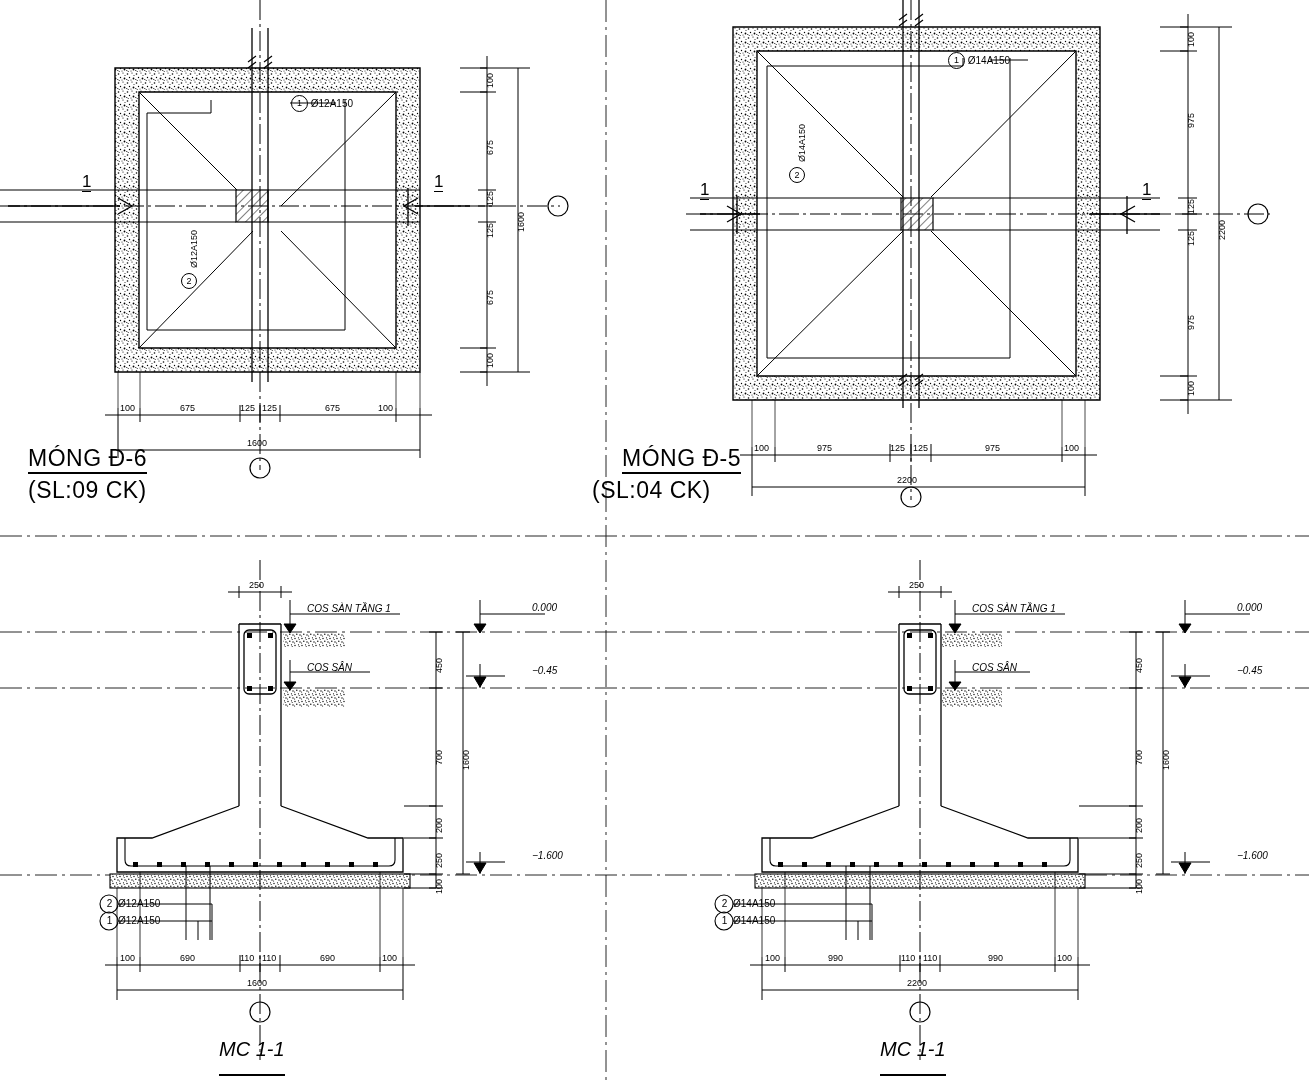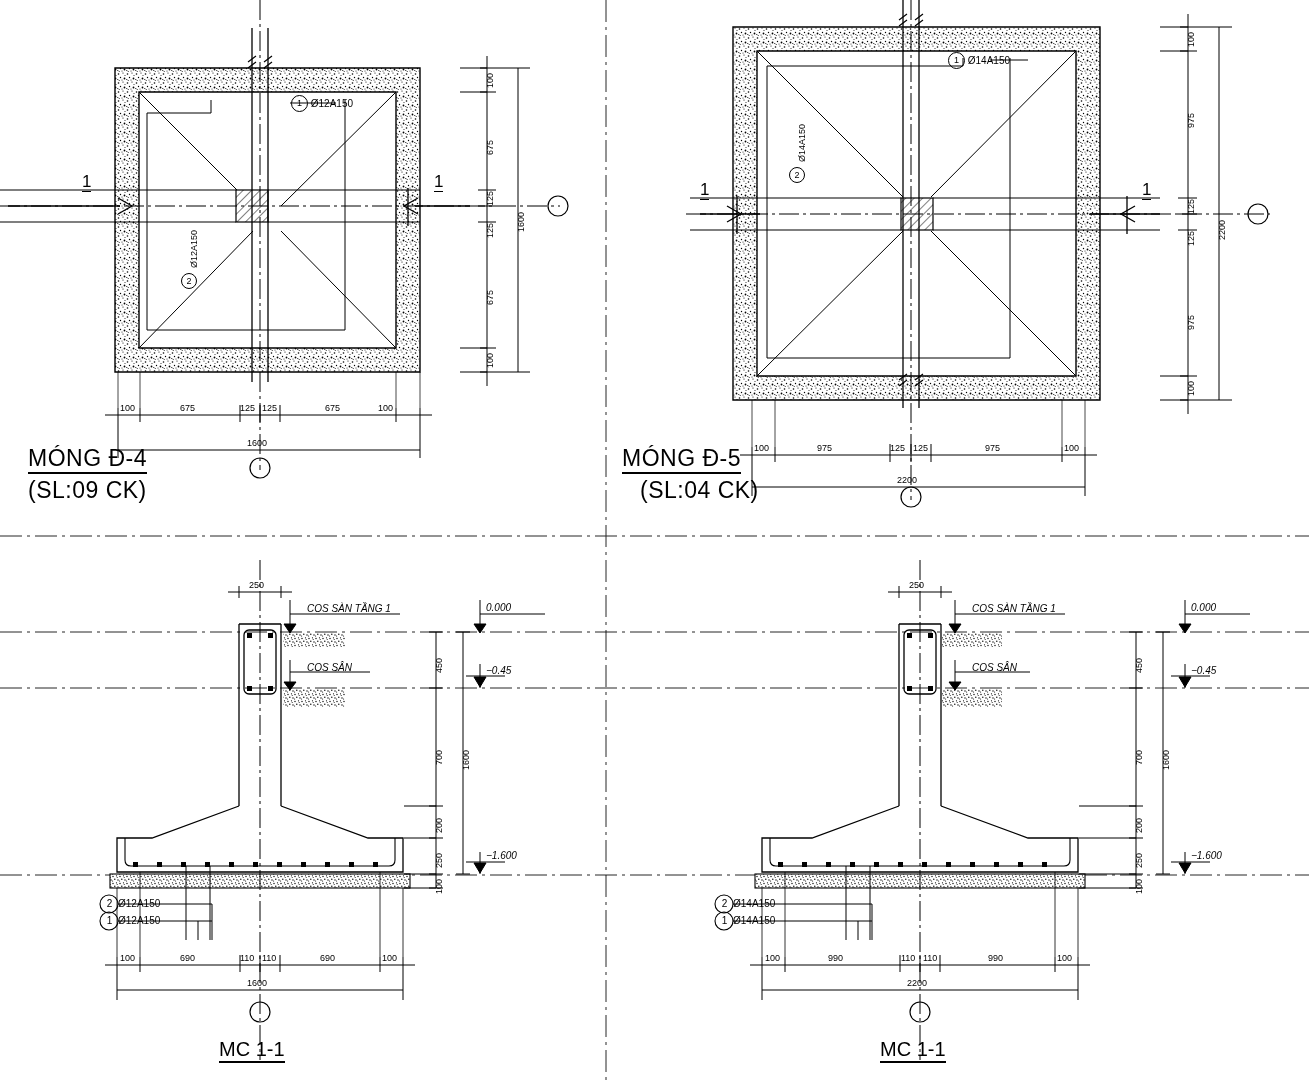--- a/index.html
+++ b/index.html
@@ -4,29 +4,29 @@
 <style>
   html,body{margin:0;padding:0;background:#fff;}
   body{width:1309px;height:1083px;position:relative;overflow:hidden;
        font-family:"Liberation Sans",sans-serif;color:#000;}
   #sheet{position:absolute;inset:0;}
   svg{position:absolute;left:0;top:0;}
   .tl{position:absolute;white-space:nowrap;}
   .title{font-size:23px;letter-spacing:.5px;}
   .title u{text-decoration:none;border-bottom:2px solid #000;padding-bottom:1px;}
   .mc{font-size:20px;}
-  .mc u{text-decoration:none;border-bottom:2px solid #000;padding-bottom:1px;}
+  .mc u{text-decoration:none;border-bottom:2px solid #000;padding-bottom:14px;font-style:italic;}
   .dim{font-size:9px;font-family:"Liberation Sans",sans-serif;}
   .dimv{font-size:9px;transform-origin:0 0;transform:rotate(-90deg);}
   .note{font-size:10px;font-style:italic;}
   .rb{font-size:10px;}
   .rbv{font-size:9px;transform-origin:0 0;transform:rotate(-90deg);}
   .secmk{font-size:17px;}
   .secmk u{text-decoration:none;border-bottom:1.5px solid #000;}
-  .lvl{font-size:10px;font-style:italic;}
+  .lvl{font-size:10px;font-style:italic;margin-left:46px;}
 </style>
 </head>
 <body>
 
 <div id="sheet">
 
 <svg width="1309" height="1083">
   <defs>
     <pattern id="grit" width="9" height="9" patternUnits="userSpaceOnUse">
       <rect width="9" height="9" fill="#fff"></rect>
@@ -505,28 +505,28 @@
     <line x1="785" y1="872" x2="785" y2="957"></line>
     <line x1="1055" y1="872" x2="1055" y2="957"></line>
     <line x1="1078" y1="888" x2="1078" y2="957"></line>
   </g>
   <circle cx="920" cy="1012" r="10" stroke-width="1.2"></circle>
 
   </g>
 </svg>
 
 <div class="tl title" style="left:28px;top:445px;">
-  <u>MÓNG Đ-4</u>
+  <u>MÓNG Đ-6</u>
 </div>
 <div class="tl title" style="left:28px;top:477px;">(SL:09 CK)</div>
 
 <div class="tl title" style="left:622px;top:445px;">
   <u>MÓNG Đ-5</u>
 </div>
-<div class="tl title" style="left:640px;top:477px;">(SL:04 CK)</div>
+<div class="tl title" style="left:592px;top:477px;">(SL:04 CK)</div>
 
 <div class="tl mc" style="left:219px;top:1038px;">
   <u>MC 1-1</u>
 </div>
 <div class="tl mc" style="left:880px;top:1038px;">
   <u>MC 1-1</u>
 </div>
 
 <div class="tl secmk" style="left:82px;top:172px;"><u>1</u></div>
 <div class="tl secmk" style="left:434px;top:172px;"><u>1</u></div>

